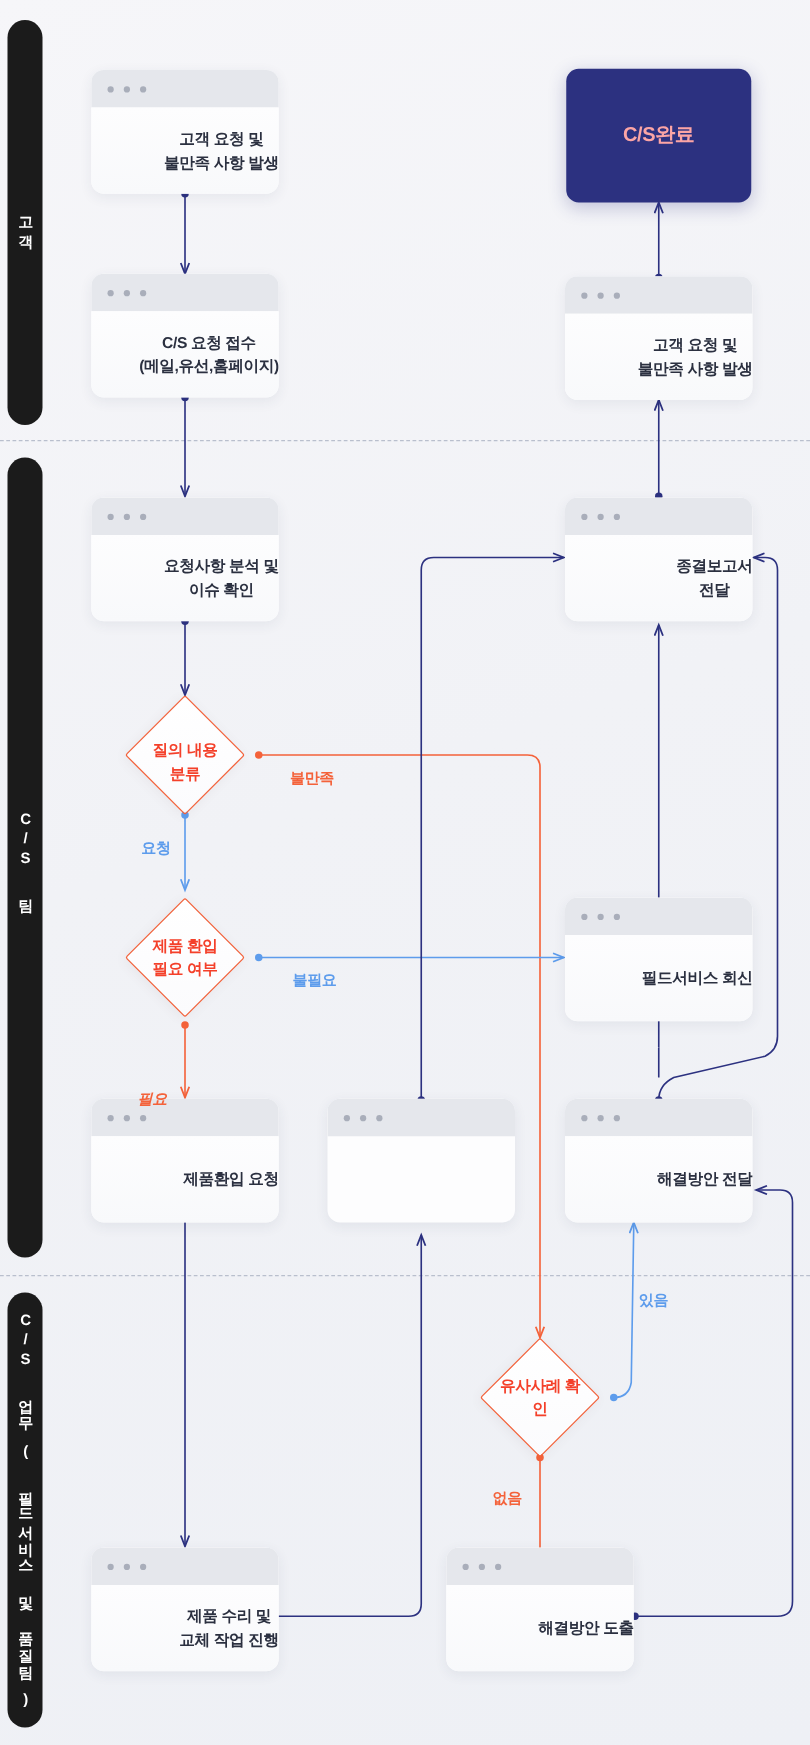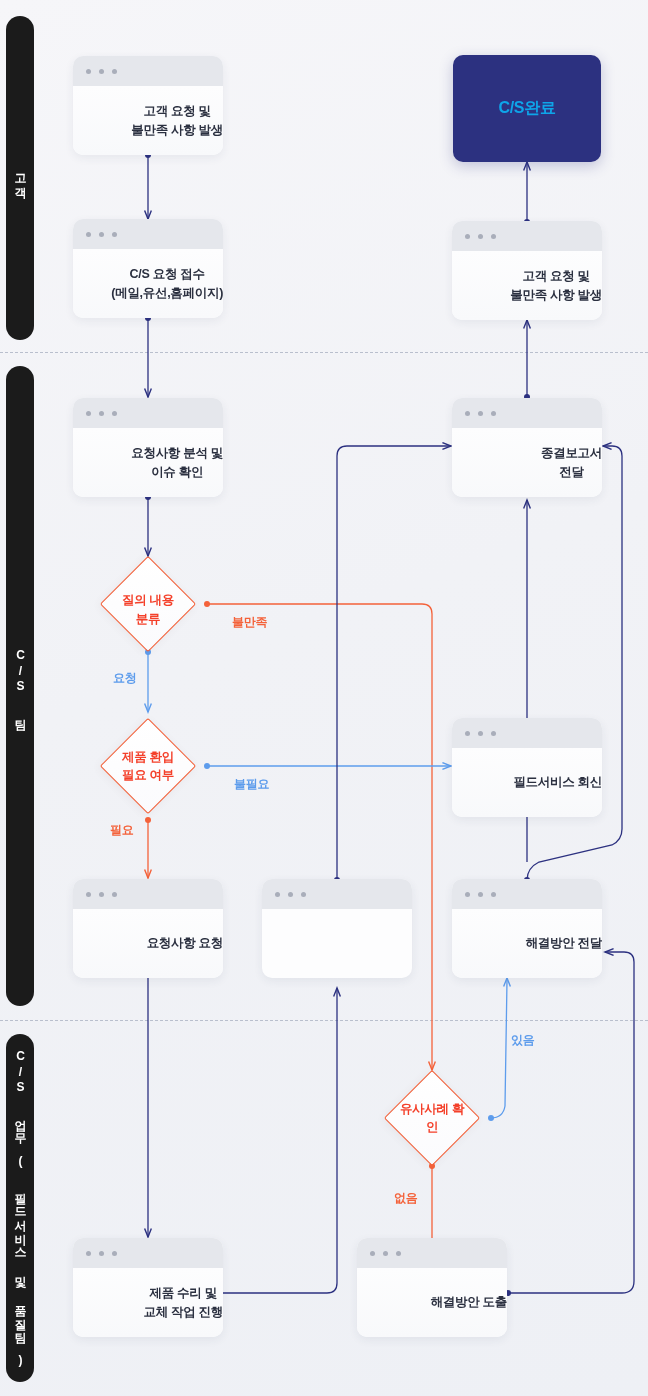--- a/index.html
+++ b/index.html
@@ -66,21 +66,21 @@
 
   
   .terminator {
     position: absolute;
     border-radius: 10px;
     background: #2c3180;
     display: flex; align-items: center; justify-content: center;
     box-shadow: 0 4px 14px rgba(44,49,128,.25);
   }
   .terminator span {
-    color: #0ea5e9; font-size: 16px; font-weight: 700; letter-spacing: -.3px;
+    color: #fca5a5; font-size: 16px; font-weight: 700; letter-spacing: -.3px;
   }
 
   
   .diamond {
     position: absolute;
     display: flex; align-items: center; justify-content: center;
   }
   .diamond .shape {
     position: absolute; inset: 0;
     background: linear-gradient(135deg,#ffffff 0%,#fbfbfd 100%);
@@ -276,21 +276,21 @@
       </div>
   </div>
 
   <div class="card" style="left:73px;top:879px;width:150px;height:99px;">
     <div class="bar">
         <i></i>
         <i></i>
         <i></i>
       </div>
     <div class="body">
-        <span>요청사항 요청</span>
+        <span>제품환입 요청</span>
       </div>
   </div>
 
   <div class="card" style="left:262px;top:879px;width:150px;height:99px;">
     <div class="bar">
         <i></i>
         <i></i>
         <i></i>
       </div>
   </div>
@@ -329,17 +329,17 @@
         <i></i>
       </div>
     <div class="body">
         <span>해결방안 도출</span>
       </div>
   </div>
 
   <div class="elabel red" style="left:232px;top:614px;">불만족</div>
   <div class="elabel blue" style="left:113px;top:670px;">요청</div>
   <div class="elabel blue" style="left:234px;top:776px;">불필요</div>
-  <div class="elabel red" style="left:110px;top:822px;">필요</div>
+  <div class="elabel red" style="left:110px;top:871px;font-style:italic;">필요</div>
   <div class="elabel blue" style="left:511px;top:1032px;">있음</div>
   <div class="elabel red" style="left:394px;top:1190px;">없음</div>
 
 </div>
 
 </body></html>

